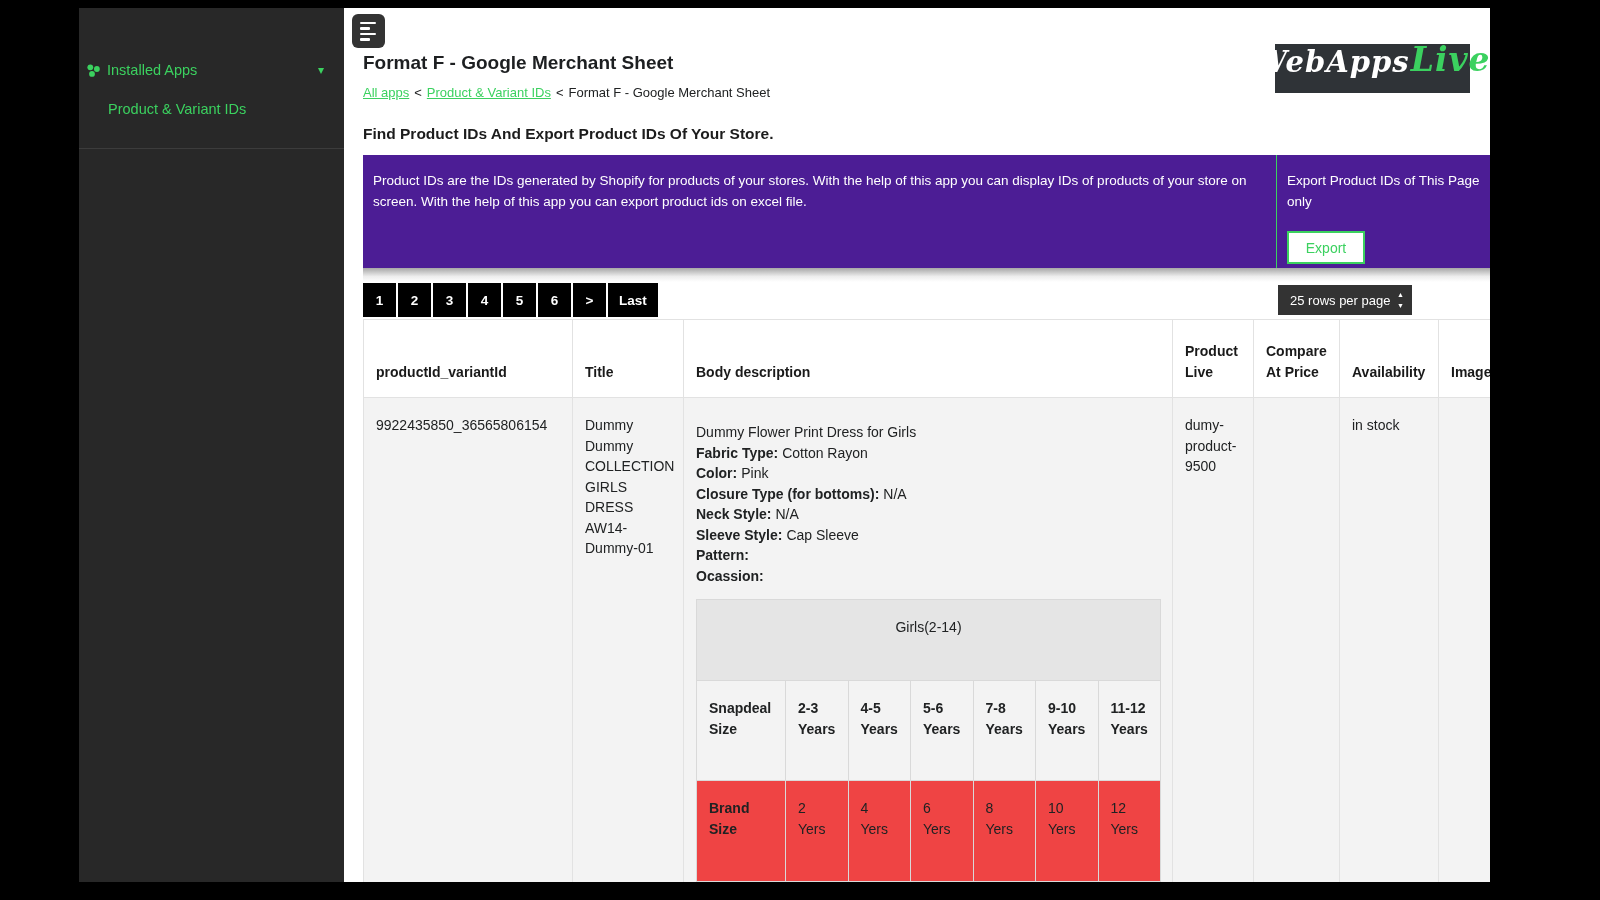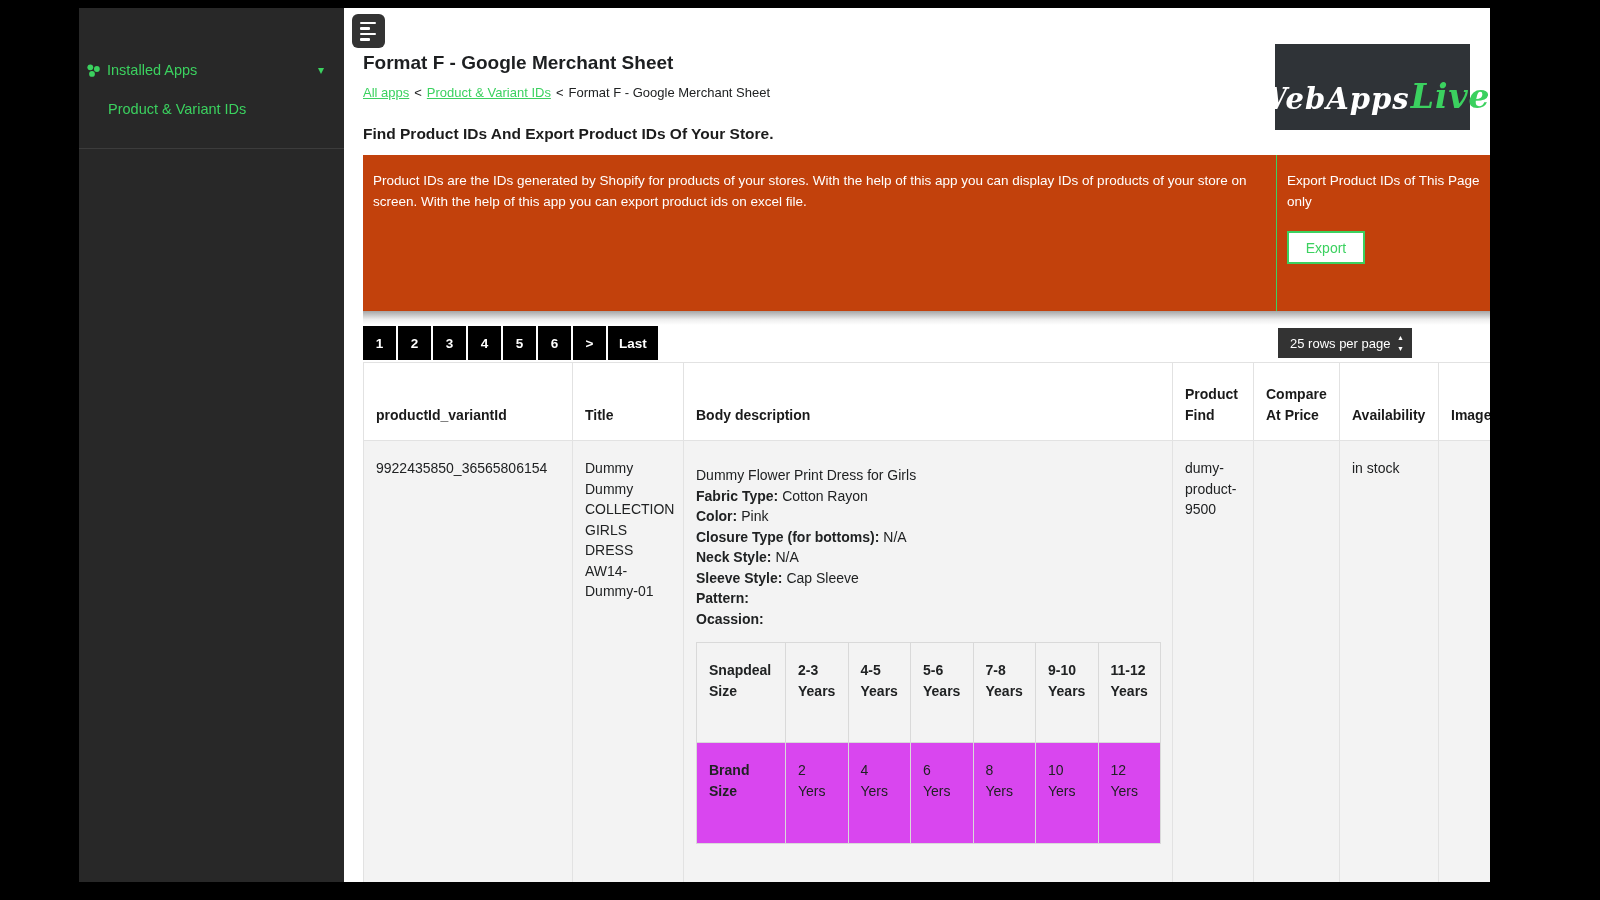--- a/index.html
+++ b/index.html
@@ -34,30 +34,30 @@
   }
   .hamburger i{display:block;height:2.5px;background:#fff;border-radius:1px;}
   .hamburger i.w1{width:16px}.hamburger i.w2{width:10px}
   .page-title{
     margin:44px 0 0 19px;font-size:19px;font-weight:700;color:#1d1f21;
   }
   .breadcrumb{margin:11px 0 0 19px;font-size:13px;}
   .breadcrumb a{color:#3bd15f;text-decoration:underline;cursor:pointer;}
   .breadcrumb .sep{margin:0 5px;color:#202223;}
   .logo{
-    position:absolute;top:36px;right:20px;width:195px;height:86px;background:#2f3337;
+    position:absolute;top:36px;right:20px;width:195px;height:49px;background:#2f3337;
     display:flex;align-items:flex-end;justify-content:center;padding-bottom:14px;box-sizing:border-box;
     font-family:"DejaVu Serif", serif;font-style:italic;font-weight:700;font-size:29px;letter-spacing:1px;
   }
   .logo .p1{color:#fff;}
   .logo .p2{color:#3bd15f;font-size:33px;margin-left:1px;}
   .section-heading{margin:25px 0 12px 19px;font-size:15.5px;font-weight:700;color:#1c1c1c;}
   
   .banner{
-    margin:12px 0 0 19px;width:1140px;height:156px;background:#c2410c;color:#fff;
+    margin:12px 0 0 19px;width:1140px;height:113px;background:#4c1d95;color:#fff;
     display:flex;box-sizing:border-box;
   }
   .banner-left{
     width:914px;min-width:914px;box-sizing:border-box;border-right:1px solid #3bd15f;
     padding:16px 14px 0 10px;
   }
   .banner-left p{margin:0;font-size:13.5px;line-height:20.5px;}
   .banner-right{padding:16px 0 0 10px;}
   .banner-right p{margin:0;font-size:13.5px;line-height:20.5px;width:210px;}
   .export-btn{
@@ -115,21 +115,21 @@
     border-collapse:collapse;table-layout:fixed;width:465px;margin-top:13px;
   }
   .size-table col.s1{width:89px}
   .size-table td{
     border:1px solid #d9d9d9;padding:0 12px;vertical-align:middle;
     font-size:14px;line-height:20.5px;background:#f0f0f0;
   }
   .size-table .cap td{height:46px;text-align:center;background:#e5e5e5;}
   .size-table .hrow td{height:65px;font-weight:700;}
   .size-table .drow td{height:66px;}
-  .size-table .drow.alt td{background:#d946ef;}
+  .size-table .drow.alt td{background:#ef4444;}
   .size-table td.b{font-weight:700;}
 </style>
 </head>
 <body>
 
 <div class="viewport">
 
   <aside class="sidebar">
     <div class="side-row">
       <span class="apps-icon">
@@ -210,21 +210,21 @@
           <col class="c4">
           <col class="c5">
           <col class="c6">
           <col class="c7">
       </colgroup>
       <thead>
         <tr>
           <th>productId_variantId</th>
           <th>Title</th>
           <th>Body description</th>
-          <th>Product Find</th>
+          <th>Product Live</th>
           <th>Compare At Price</th>
           <th>Availability</th>
           <th>Image link</th>
         </tr>
       </thead>
       <tbody>
         <tr class="striped row1">
           <td class="c-id">9922435850_36565806154</td>
           <td class="c-title">Dummy Dummy COLLECTION GIRLS DRESS AW14-Dummy-01</td>
           <td class="c-body">
@@ -241,20 +241,23 @@
               <colgroup>
                   <col class="s1">
                   <col>
                   <col>
                   <col>
                   <col>
                   <col>
                   <col>
                 </colgroup>
               <tbody>
+                  <tr class="cap">
+                <td colspan="7">Girls(2-14)</td>
+              </tr>
               <tr class="hrow">
                 <td>Snapdeal Size</td>
                 <td>2-3 Years</td>
                 <td>4-5 Years</td>
                 <td>5-6 Years</td>
                 <td>7-8 Years</td>
                 <td>9-10 Years</td>
                 <td>11-12 Years</td>
               </tr>
               <tr class="drow alt">

